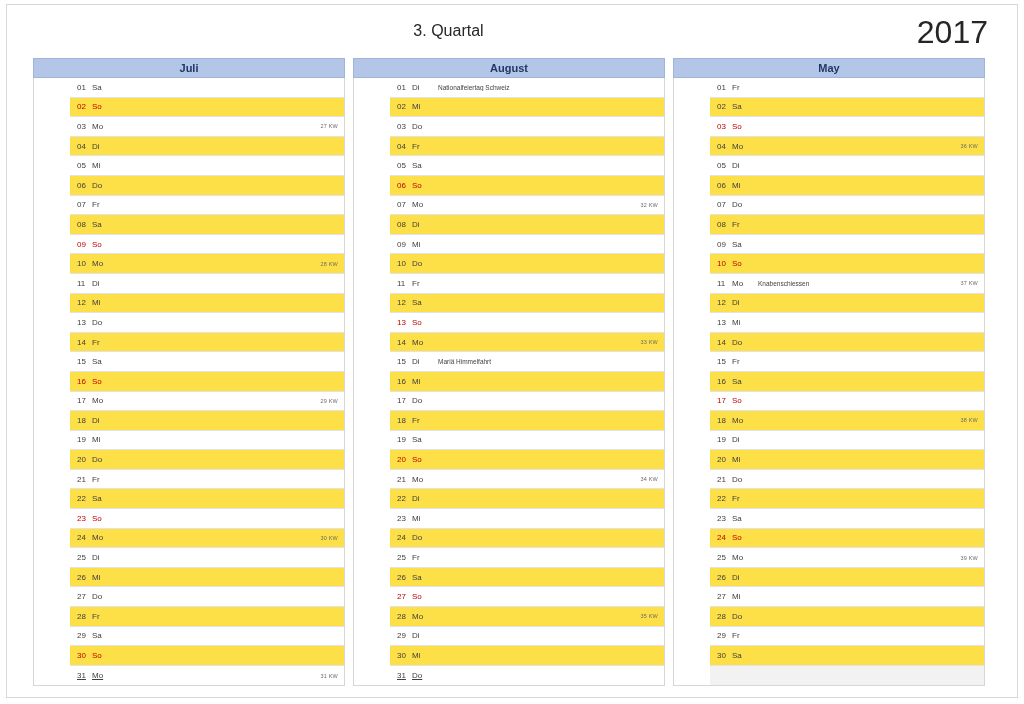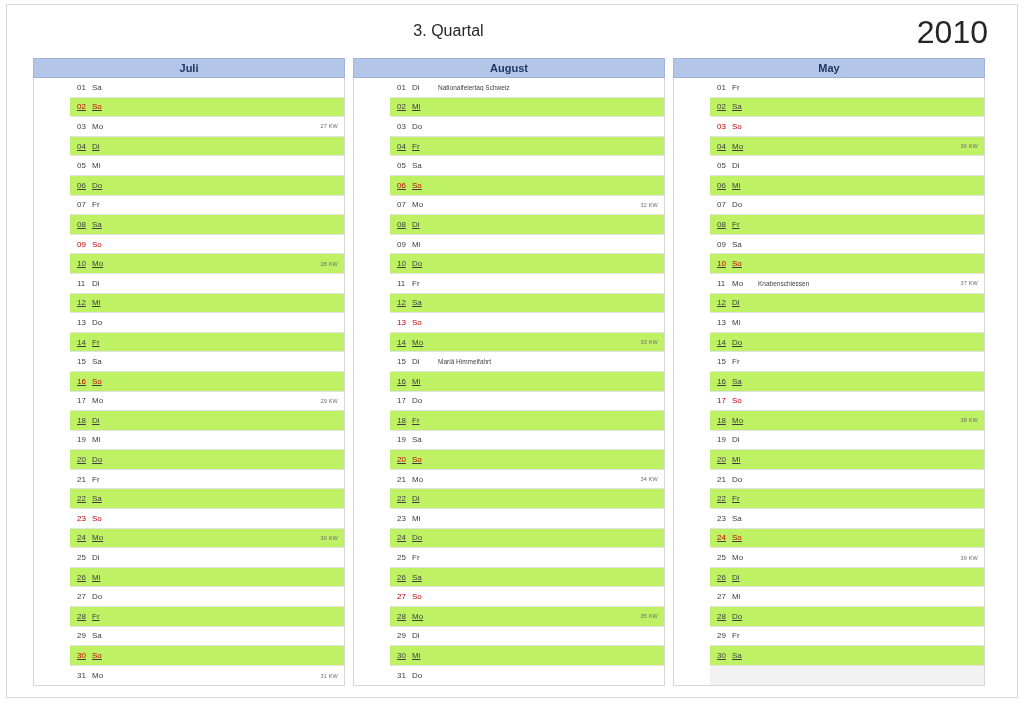--- a/index.html
+++ b/index.html
@@ -86,28 +86,28 @@
     height: 19.6px;
     box-sizing: border-box;
     border-bottom: 1px solid #e2e2e2;
     display: flex;
     align-items: center;
     font-size: 8px;
     color: #3f3f3f;
     background: #ffffff;
   }
   .day.alt {
-    background: #bef264;
-    text-decoration: underline;
+    background: #fde047;
   }
   .day.blank {
     background: #f2f2f2;
   }
   .day:last-child {
     border-bottom: none;
+    text-decoration: underline;
   }
   .d-num {
     width: 22px;
     padding-left: 7px;
     box-sizing: border-box;
     font-size: 8px;
     color: #404040;
   }
   .d-wd {
     width: 26px;
@@ -136,21 +136,21 @@
   }
 </style>
 </head>
 <body>
 
 <div class="page">
   <div class="sheet-border"></div>
 
   <div class="header">
     <div class="quarter-title">3. Quartal</div>
-    <div class="year-title">2010</div>
+    <div class="year-title">2017</div>
   </div>
 
   <div class="months" id="months">
       <div class="month">
         <div class="month-head">Juli</div>
         <div class="month-body">
           <div class="day">
             <span class="d-num">01</span>
             <span class="d-wd">Sa</span>
             <span class="d-note"></span>

